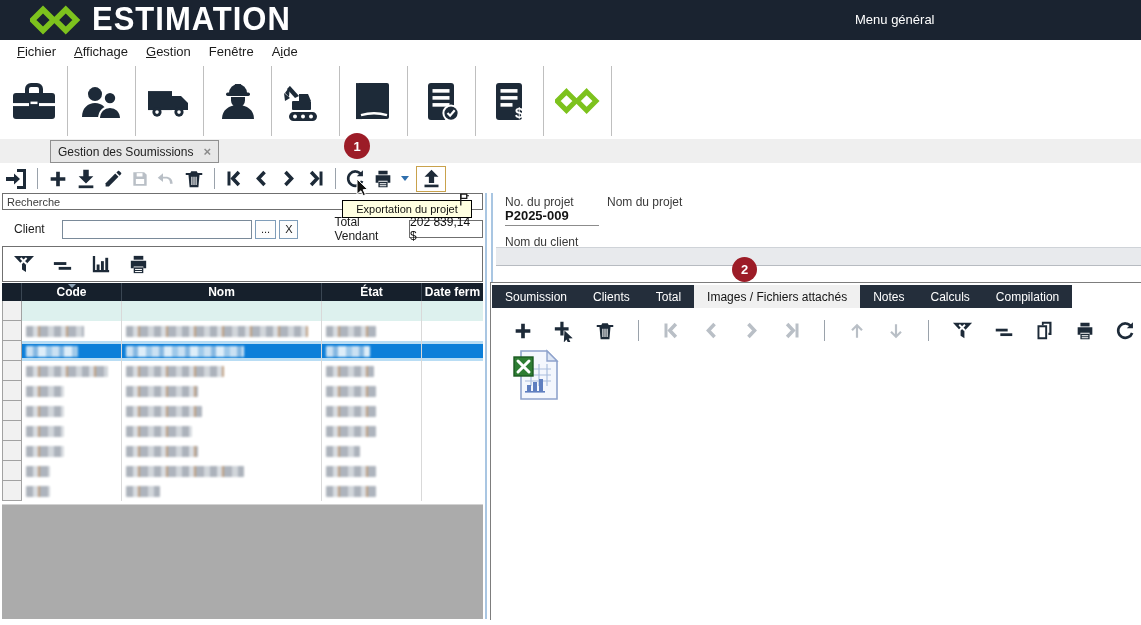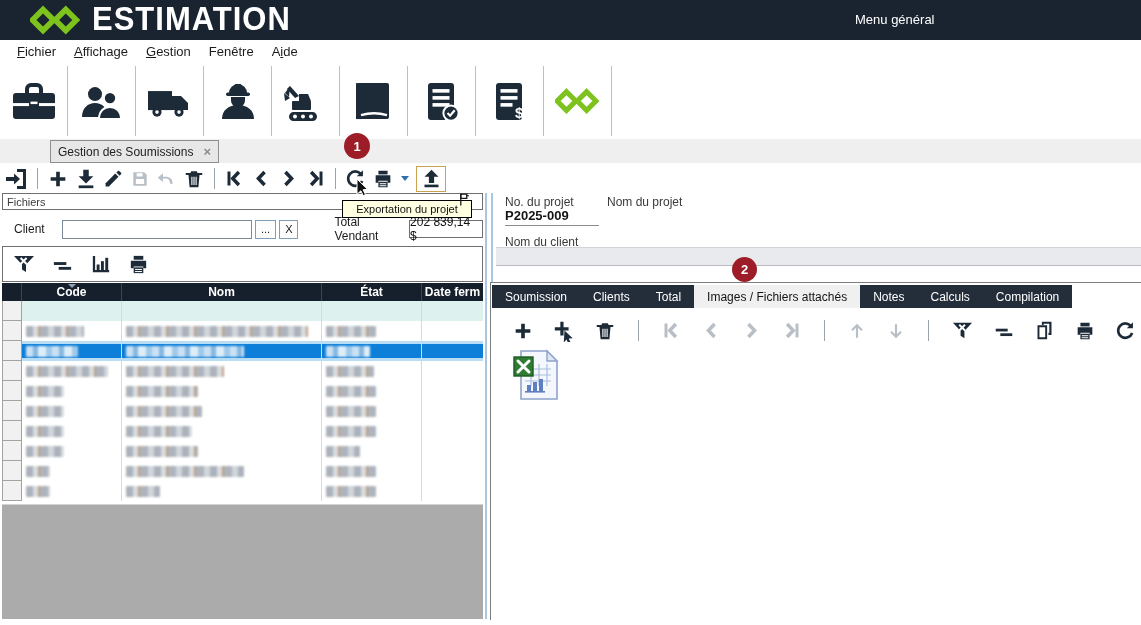--- a/index.html
+++ b/index.html
@@ -317,21 +317,21 @@
             <path d="M12 2l8 8h-5v7h-6v-7H4z"></path>
             <rect x="4" y="19" width="16" height="3"></rect>
           </svg>
         </span>
     </span>
   </div>
 
   <div class="badge badge1">1</div>
 
   <div class="searchbar">
-    <span>Fichiers</span>
+    <span>Recherche</span>
   </div>
   <span class="pin">
     <svg width="13" height="15" viewBox="0 0 24 26">
         <path d="M7 3h11v8H7z" fill="none" stroke="currentColor" stroke-width="2.4"></path>
         <path d="M7 3v21" stroke="currentColor" stroke-width="2.4"></path>
         <path d="M18 5h4v2h-4z" fill="currentColor"></path>
       </svg>
   </span>
 
   <div class="tooltip">Exportation du projet</div>

